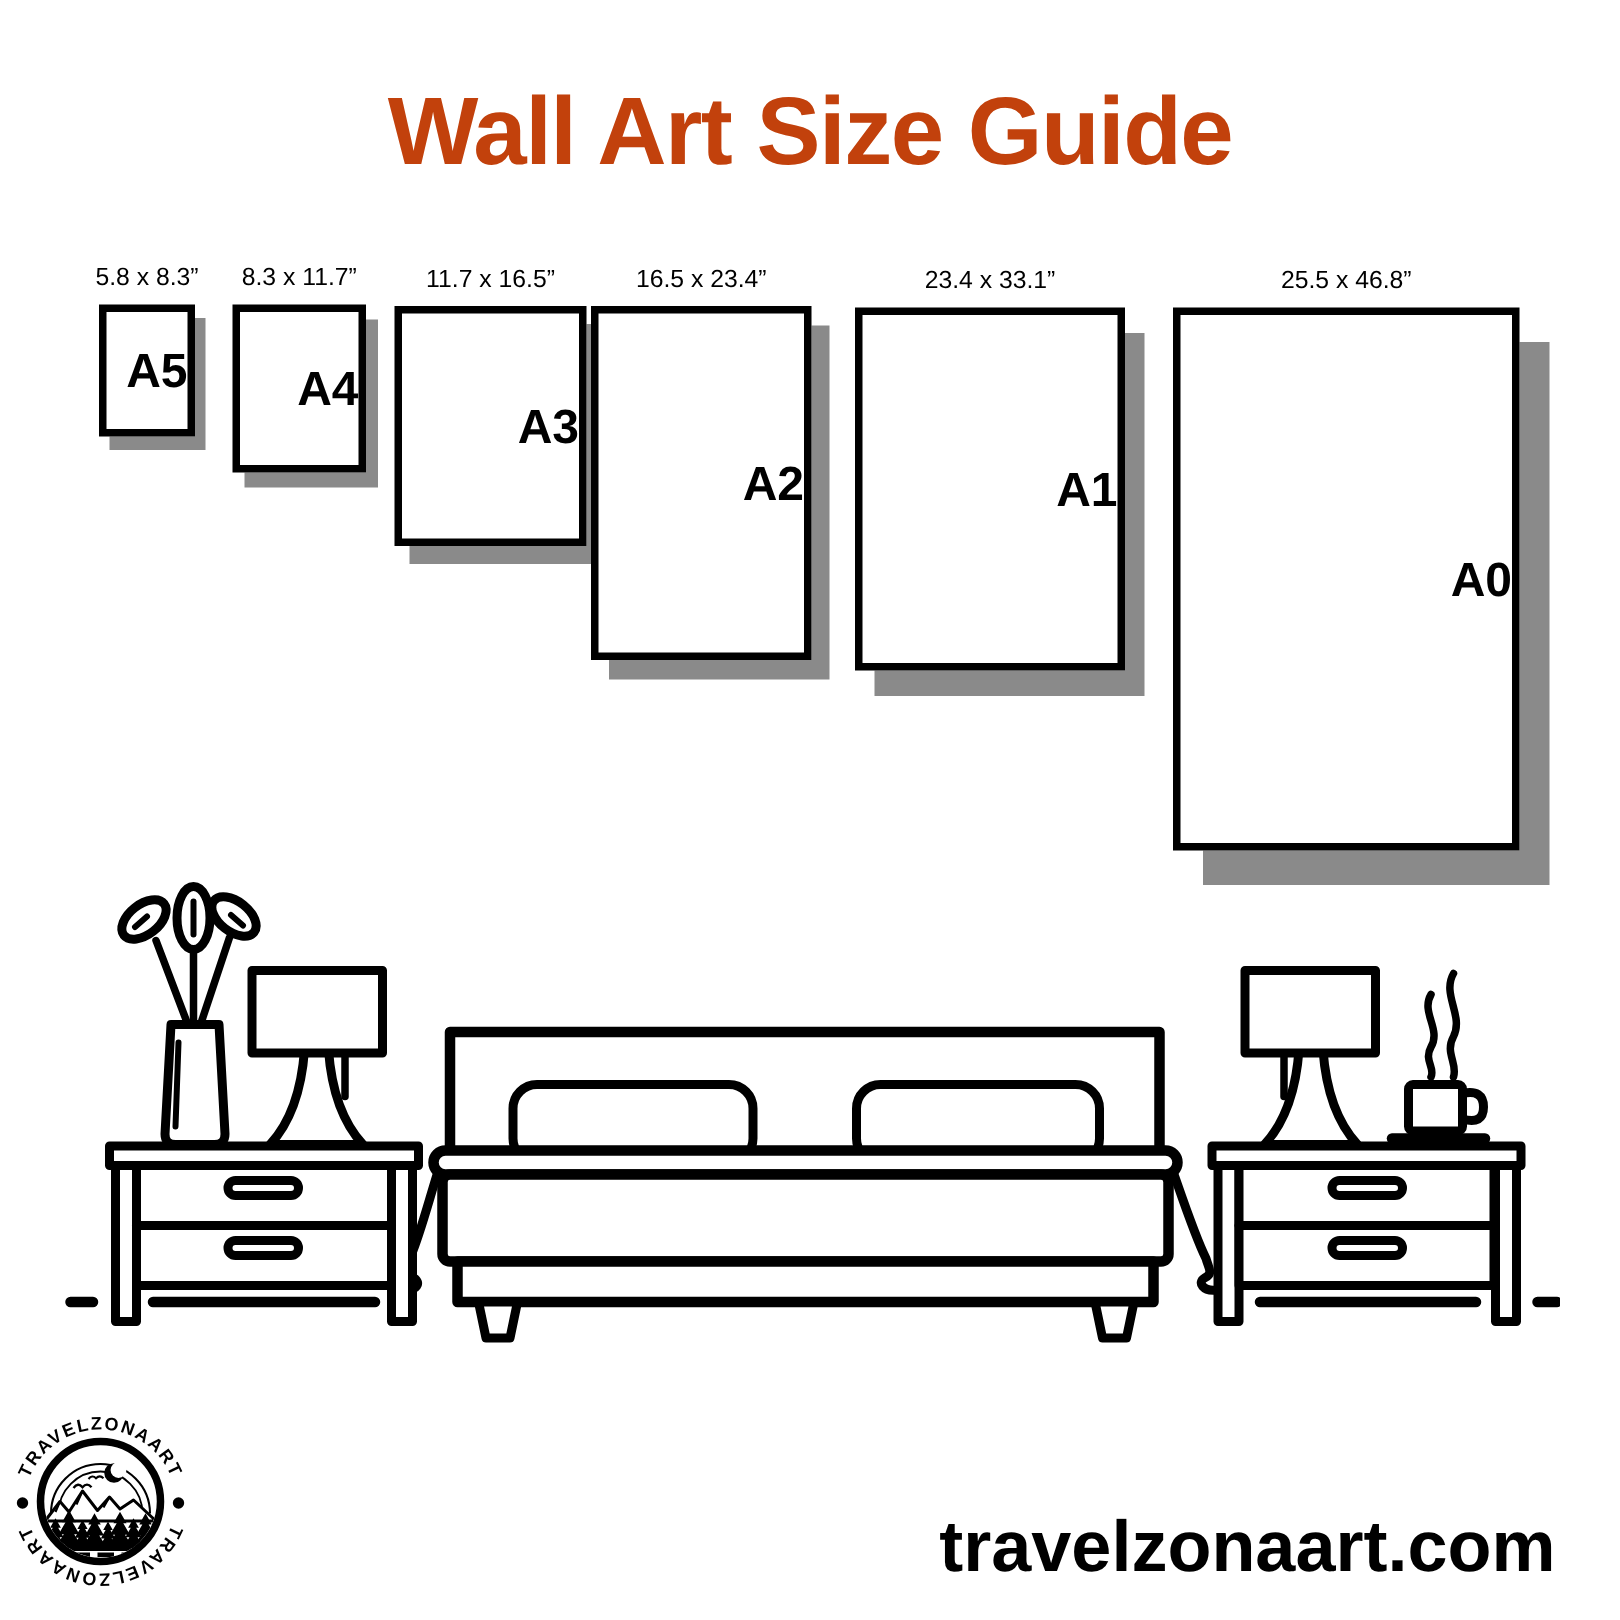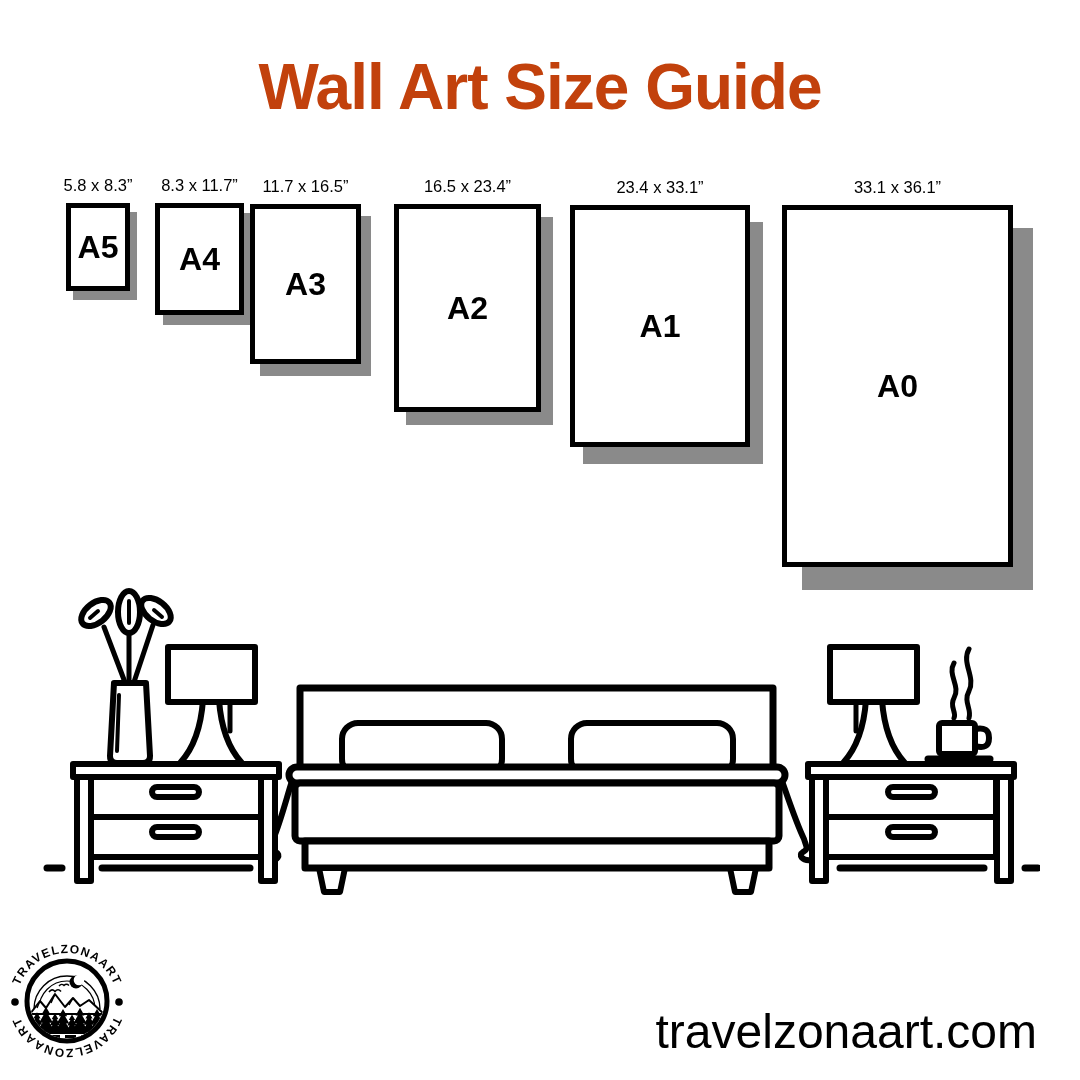--- a/index.html
+++ b/index.html
@@ -8,21 +8,21 @@
   .page-title{
     position:absolute;top:50px;left:0;width:1080px;text-align:center;
     font-size:64px;font-weight:bold;letter-spacing:-1px;color:#c2410c;
   }
   
   .size-card{position:absolute;box-sizing:border-box;}
   .size-sheet{
     width:100%;height:100%;box-sizing:border-box;background:#fff;
     border:5px solid #000;
     box-shadow:var(--sx,10px) var(--sy,12px) 0 0 #8a8a8a;
-    display:flex;align-items:center;justify-content:center;
+    display:flex;align-items:center;justify-content:flex-end;
   }
   .size-name{font-size:32px;font-weight:bold;letter-spacing:0;}
   .size-dim{
     position:absolute;bottom:calc(100% + 8px);left:50%;transform:translateX(-50%);
     white-space:nowrap;font-size:16.5px;font-weight:normal;
   }
   
   .scene{position:absolute;left:40px;top:585px;}
   .ln{stroke:#000;stroke-width:6;fill:#fff;stroke-linejoin:round;stroke-linecap:round;}
   .ln7{stroke:#000;stroke-width:7;fill:#fff;stroke-linejoin:round;stroke-linecap:round;}
@@ -30,21 +30,21 @@
   .s7{stroke:#000;stroke-width:7;stroke-linecap:round;}
   .s5{stroke:#000;stroke-width:5;stroke-linecap:round;fill:none;}
   .s4{stroke:#000;stroke-width:4;stroke-linecap:round;fill:none;}
   
   .logo{position:absolute;left:6px;top:936px;}
   .lg-t{font-family:"Liberation Sans",sans-serif;font-size:12px;font-weight:bold;
         letter-spacing:1.3px;fill:#000;}
   
   .website{
     position:absolute;top:1004px;right:43px;
-    font-size:48px;font-weight:normal;letter-spacing:0;color:#000;
+    font-size:48px;font-weight:bold;letter-spacing:0;color:#000;
   }
 </style>
 </head>
 <body>
 
 <div class="page-title">Wall Art Size Guide</div>
 
 <div>
 
   <div class="size-card" style="left:66px;top:203px;width:64px;height:88px;--sx:7px;--sy:9px;">
@@ -54,43 +54,43 @@
     </div>
   </div>
 
   <div class="size-card" style="left:155px;top:203px;width:89px;height:112px;--sx:8px;--sy:10px;">
     <div class="size-dim">8.3 x 11.7”</div>
     <div class="size-sheet">
       <span class="size-name">A4</span>
     </div>
   </div>
 
-  <div class="size-card" style="left:250px;top:204px;width:111px;height:160px;--sx:10px;--sy:12px;">
+  <div class="size-card" style="left:263px;top:204px;width:128px;height:160px;--sx:10px;--sy:12px;">
     <div class="size-dim">11.7 x 16.5”</div>
     <div class="size-sheet">
       <span class="size-name">A3</span>
     </div>
   </div>
 
-  <div class="size-card" style="left:394px;top:204px;width:147px;height:208px;--sx:12px;--sy:13px;">
+  <div class="size-card" style="left:394px;top:204px;width:147px;height:236px;--sx:12px;--sy:13px;">
     <div class="size-dim">16.5 x 23.4”</div>
     <div class="size-sheet">
       <span class="size-name">A2</span>
     </div>
   </div>
 
   <div class="size-card" style="left:570px;top:205px;width:180px;height:242px;--sx:13px;--sy:17px;">
     <div class="size-dim">23.4 x 33.1”</div>
     <div class="size-sheet">
       <span class="size-name">A1</span>
     </div>
   </div>
 
   <div class="size-card" style="left:782px;top:205px;width:231px;height:362px;--sx:20px;--sy:23px;">
-    <div class="size-dim">33.1 x 36.1”</div>
+    <div class="size-dim">25.5 x 46.8”</div>
     <div class="size-sheet">
       <span class="size-name">A0</span>
     </div>
   </div>
 
 </div>
 
 <svg class="scene" width="1000" height="312" viewBox="0 0 1000 312" xmlns="http://www.w3.org/2000/svg">
 
   <g>

